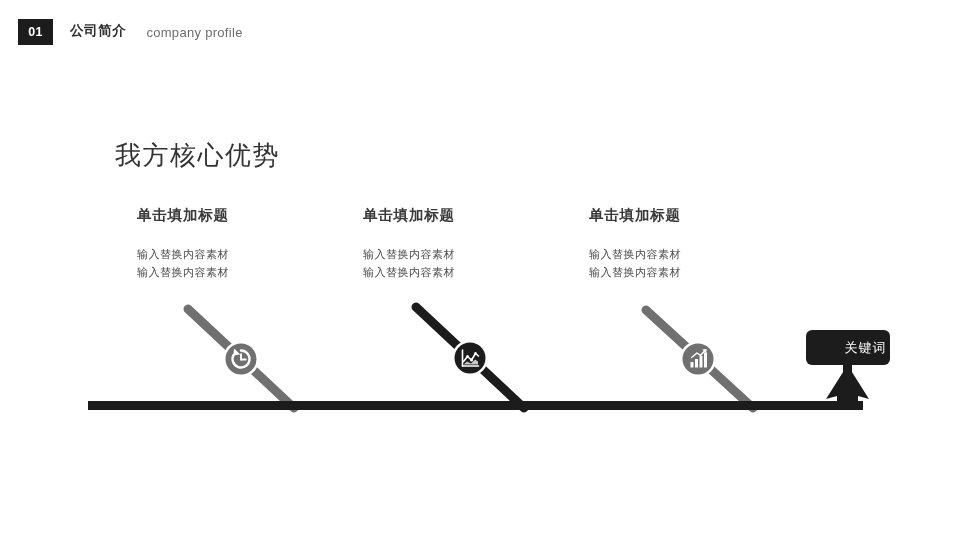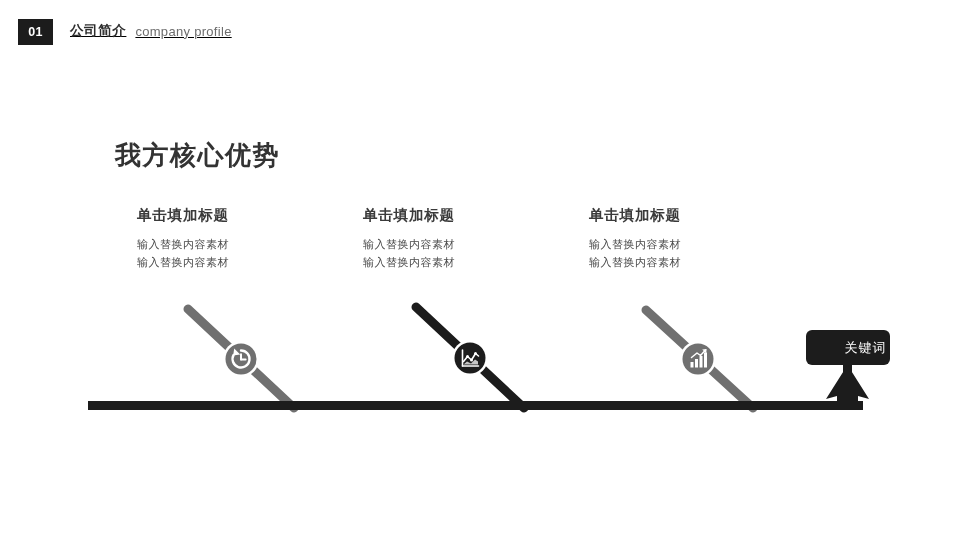--- a/index.html
+++ b/index.html
@@ -49,47 +49,46 @@
     align-items: center;
     justify-content: center;
     line-height: 1;
   }
 
   #header-titles {
     position: absolute;
     left: 70px;
     top: 22px;
     display: flex;
-    align-items: center;
+    align-items: flex-end;
     white-space: nowrap;
-    text-decoration: underline;
   }
 
   #header-title-cn {
     font-size: 13.5px;
     font-weight: bold;
     color: #2e2e2e;
     letter-spacing: 0.6px;
   }
 
   #header-title-en {
     font-size: 13px;
     font-weight: normal;
     color: #6d6d6d;
-    margin-left: 9px;
+    margin-left: 20px;
     letter-spacing: 0.3px;
   }
 
   
   #main-title {
     position: absolute;
     left: 115px;
     top: 140px;
     font-size: 26px;
-    font-weight: bold;
+    font-weight: normal;
     color: #333333;
     letter-spacing: 1.5px;
     line-height: 1.2;
   }
 
   
   .column {
     position: absolute;
     top: 206px;
     width: 220px;
@@ -98,21 +97,21 @@
   .column.c0 { left: 137px; }
   .column.c1 { left: 363px; }
   .column.c2 { left: 589px; }
 
   .col-title {
     font-size: 14.5px;
     font-weight: bold;
     color: #3a3a3a;
     letter-spacing: 0.8px;
     line-height: 1.25;
-    margin-bottom: 11px;
+    margin-bottom: 21px;
   }
 
   .col-line {
     font-size: 11px;
     font-weight: normal;
     color: #4a4a4a;
     letter-spacing: 0.5px;
     line-height: 1.65;
   }
 

